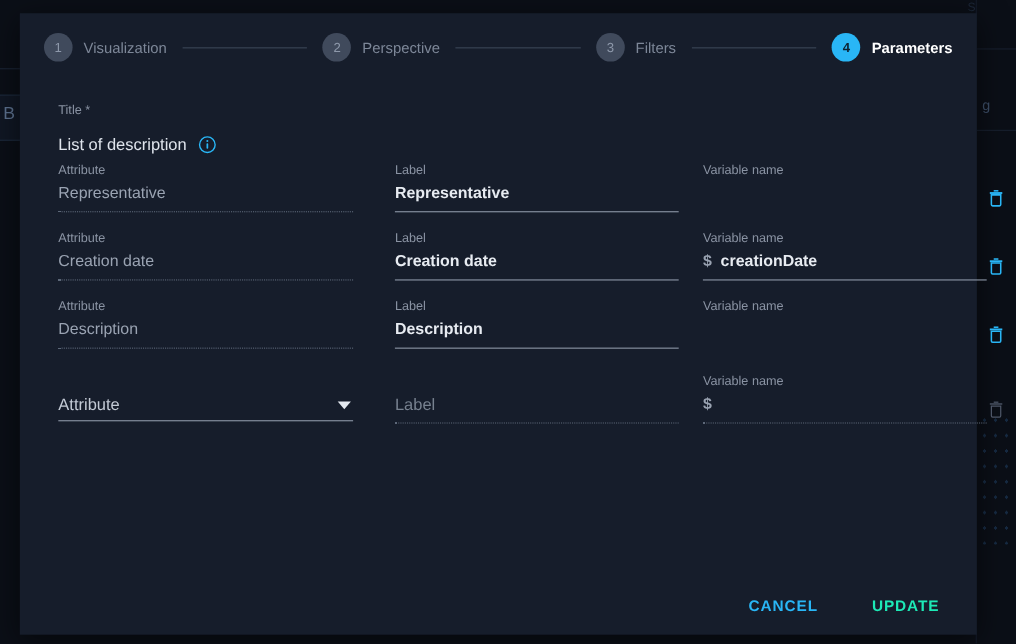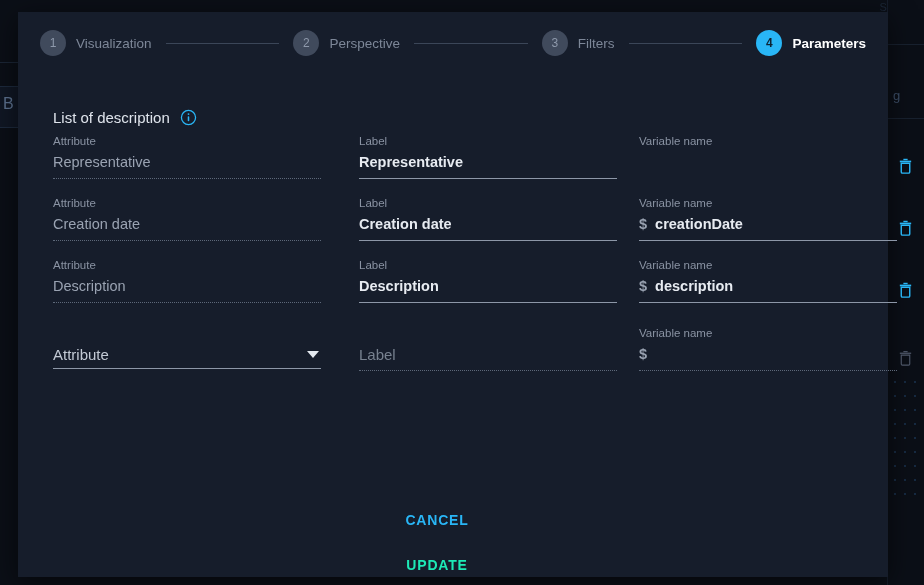--- a/index.html
+++ b/index.html
@@ -258,22 +258,21 @@
   .modal-footer {
     position: absolute;
     left: 0; bottom: 0;
     width: 870px;
     height: 55px;
     display: flex;
     align-items: center;
     justify-content: flex-end;
     padding-right: 32px;
     box-sizing: border-box;
-    gap: 21px;
-    flex-direction: column;
+    gap: 45px;
   }
   .btn {
     background: none;
     border: none;
     font-family: "Liberation Sans", sans-serif;
     font-size: 14px;
     letter-spacing: .8px;
     font-weight: bold;
     cursor: pointer;
     padding: 4px 2px;
@@ -322,20 +321,21 @@
 
     <div class="step active">
       <div class="step-circle">4</div>
       <div class="step-label">Parameters</div>
     </div>
   </div>
 
   <div class="modal-body">
 
     <div class="field-block">
+      <div class="field-label">Title *</div>
     </div>
 
 
     <div class="list-header">
       <span class="list-title">List of description</span>
       <span class="info-icon">
         <svg viewBox="0 0 24 24" width="17" height="17">
           <circle cx="12" cy="12" r="10" fill="none" stroke="#29b6f6" stroke-width="1.8"></circle>
           <circle cx="12" cy="7.2" r="1.3" fill="#29b6f6"></circle>
           <rect x="10.9" y="10.2" width="2.2" height="7" rx="1" fill="#29b6f6"></rect>
@@ -402,23 +402,20 @@
         <div class="cell-value dotted-underline">Description</div>
       </div>
       <div class="col-gap1"></div>
       <div class="col-label">
         <div class="field-label">Label</div>
         <div class="cell-value strong solid-underline">Description</div>
       </div>
       <div class="col-gap2"></div>
       <div class="col-var">
         <div class="field-label">Variable name</div>
-        <div class="cell-value strong solid-underline">
-          <span class="dollar">$</span><span>description</span>
-        </div>
       </div>
       <div class="col-del">
         <span class="trash-icon">
           <svg viewBox="0 0 24 24" width="17" height="20">
             <rect x="4" y="4.4" width="16" height="2.4" fill="#29b6f6"></rect>
             <rect x="9" y="1.8" width="6" height="2" fill="#29b6f6"></rect>
             <path d="M6 8 h12 v12.5 a1.6 1.6 0 0 1 -1.6 1.6 h-8.8 a1.6 1.6 0 0 1 -1.6 -1.6 z" fill="none" stroke="#29b6f6" stroke-width="2"></path>
           </svg>
         </span>
       </div>

